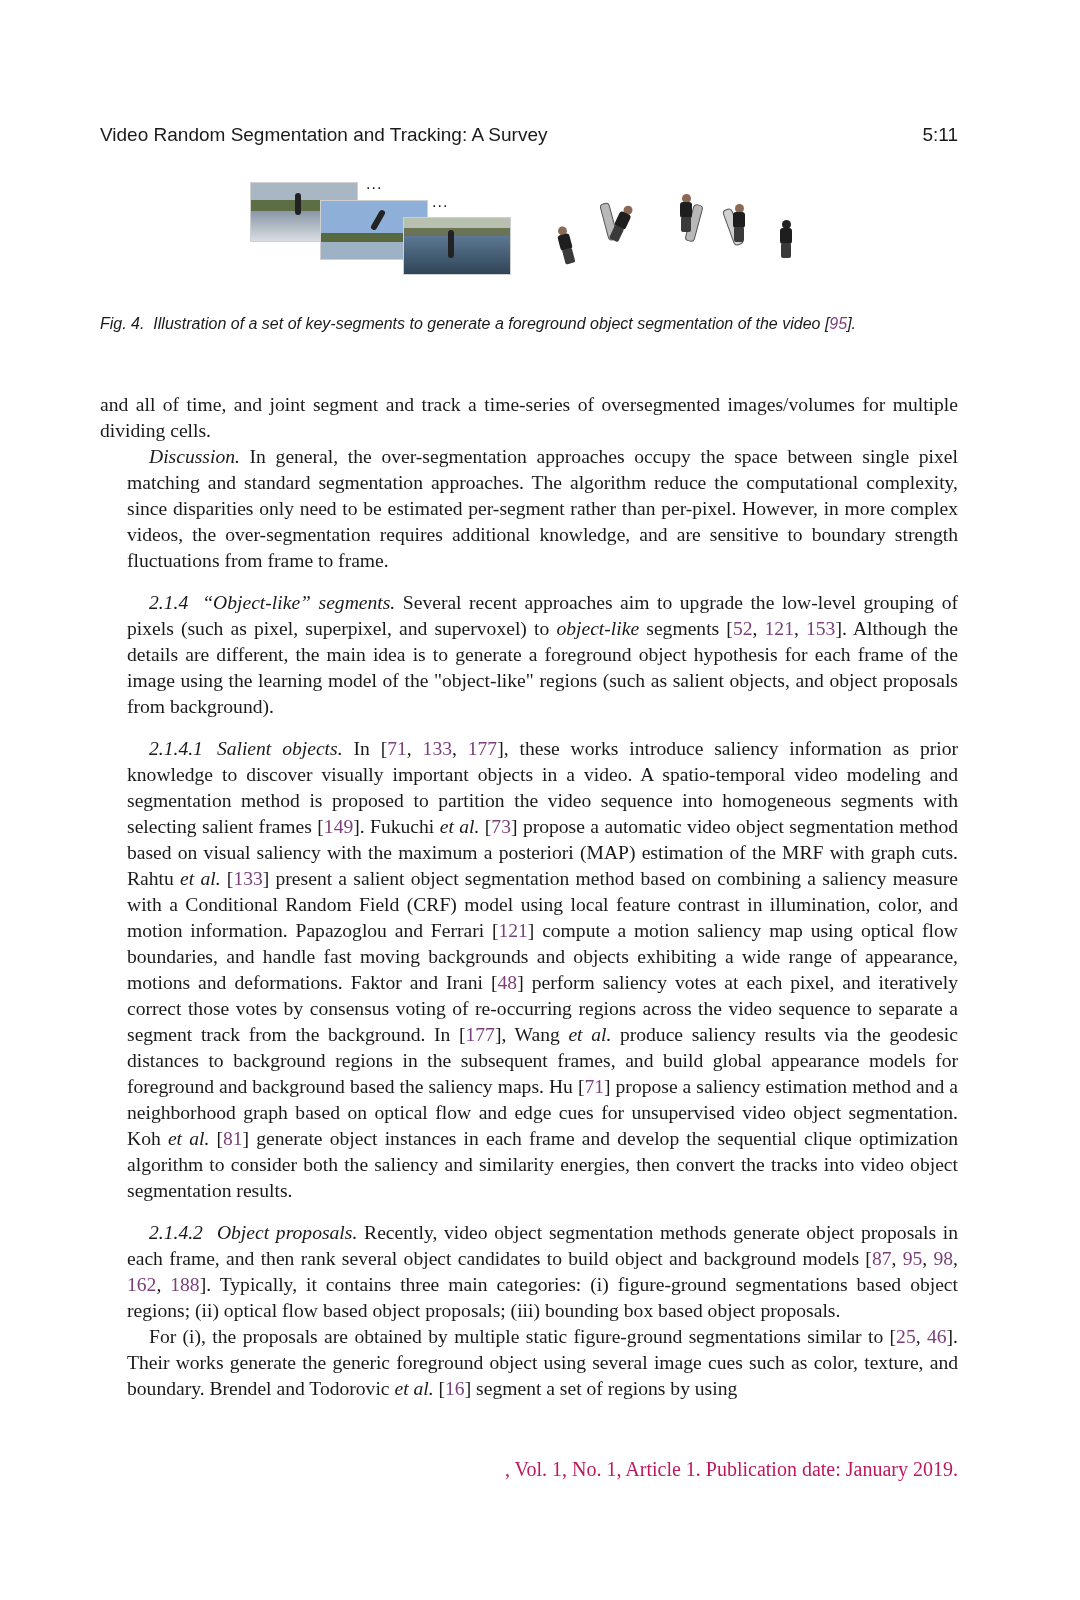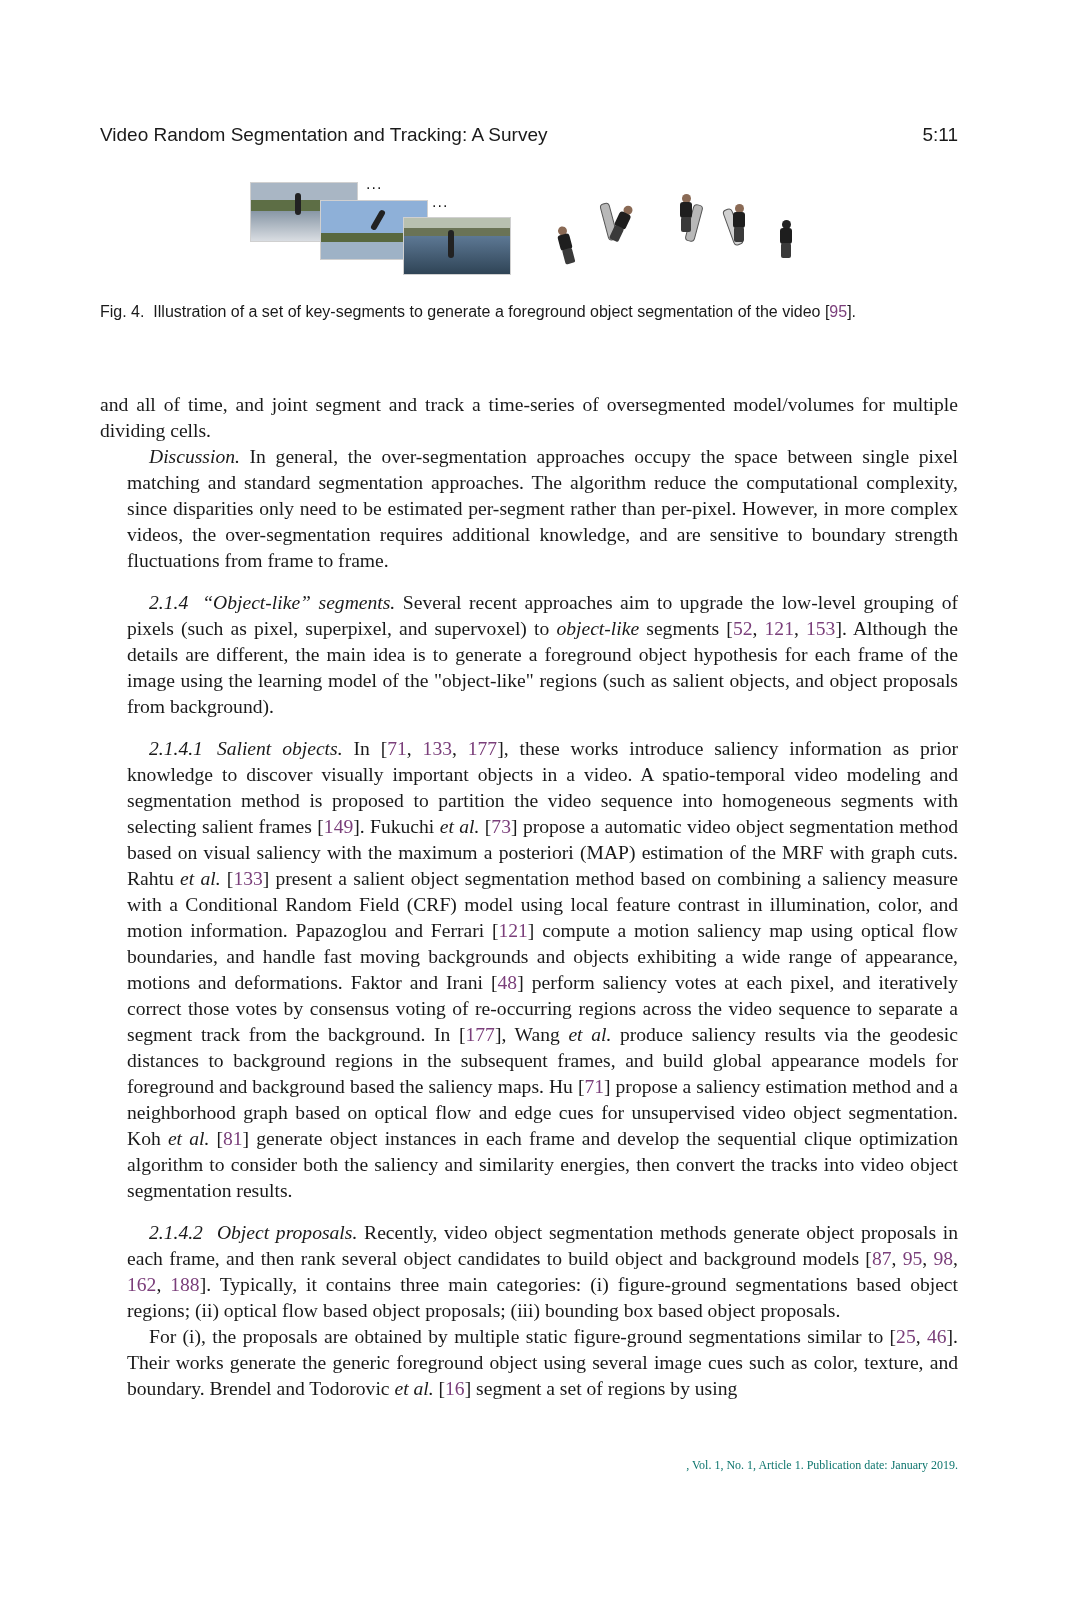--- a/index.html
+++ b/index.html
@@ -24,37 +24,37 @@
     .frame .rider { position: absolute; width: 6px; height: 22px; background: #222; border-radius: 3px; }
     .dots { position: absolute; font-size: 14px; letter-spacing: 1px; color: #111; font-family: "DejaVu Sans", sans-serif; }
     .seg {
       position: absolute; width: 22px; height: 40px;
     }
     .seg .head { position:absolute; left:7px; top:0; width:9px; height:9px; border-radius:50%; background:#8a6a55; }
     .seg .torso { position:absolute; left:5px; top:8px; width:12px; height:16px; background:#1e1e1e; border-radius:3px; }
     .seg .legs { position:absolute; left:6px; top:23px; width:10px; height:15px; background:#3a3a3a; border-radius:2px; }
     .seg .board { position:absolute; width:8px; height:36px; background:#b8b8b8; border:1px solid #555; border-radius:4px; }
     .caption {
-      position: absolute; left: 100px; top: 300px; width: 870px;
+      position: absolute; left: 100px; top: 312px; width: 870px;
       font-family: "Liberation Sans", "DejaVu Sans", sans-serif;
-      font-size: 16px; line-height: 24px; color: #1a1a1a;
+      font-size: 16px; line-height: 24px; color: #1a1a1a; font-style: italic;
     }
     .body-text {
       position: absolute; left: 100px; top: 392px; width: 858px;
       font-size: 19.6px; line-height: 26px; text-align: justify;
     }
     .body-text p { margin: 0; }
     .body-text p.indent { text-indent: 22px; margin-left: 27px; }
     .body-text p.gap { margin-top: 16px; }
     .cite { color: #7a3e7a; }
     .it { font-style: italic; }
     .secnum { font-style: italic; margin-right: 14px; }
     .footer {
       position: absolute; right: 122px; top: 1458px;
-      font-size: 12px; color: #0f766e;
+      font-size: 20px; color: #be185d;
     }
   </style>
 </head>
 <body>
 
 <div class="header">
   <span>Video Random Segmentation and Tracking: A Survey</span>
   <span>5:11</span>
 </div>
 
@@ -112,21 +112,21 @@
 </div>
 
 <div class="caption">
   <div>
     <span>Fig. 4.</span>&nbsp;
     <span>Illustration of a set of key-segments to generate a foreground object segmentation of the video [</span><span class="cite" style="color: rgb(122, 62, 122);">95</span><span>].</span>
   </div>
 </div>
 
 <div class="body-text">
-  <p>and all of time, and joint segment and track a time-series of oversegmented model/volumes for multiple dividing cells.</p>
+  <p>and all of time, and joint segment and track a time-series of oversegmented images/volumes for multiple dividing cells.</p>
 
   <p class="indent"><span class="it">Discussion.</span><span> In general, the over-segmentation approaches occupy the space between single pixel matching and standard segmentation approaches. The algorithm reduce the computational complexity, since disparities only need to be estimated per-segment rather than per-pixel. However, in more complex videos, the over-segmentation requires additional knowledge, and are sensitive to boundary strength fluctuations from frame to frame.</span></p>
 
   <p class="indent gap"><span class="secnum">2.1.4</span><span class="it">“Object-like” segments.</span><span> Several recent approaches aim to upgrade the low-level grouping of pixels (such as pixel, superpixel, and supervoxel) to </span><span class="it">object-like</span><span> segments [</span><span class="cite" style="color: rgb(122, 62, 122);">52</span>, <span class="cite" style="color: rgb(122, 62, 122);">121</span>, <span class="cite" style="color: rgb(122, 62, 122);">153</span><span>]. Although the details are different, the main idea is to generate a foreground object hypothesis for each frame of the image using the learning model of the "object-like" regions (such as salient objects, and object proposals from background).</span></p>
 
   <p class="indent gap"><span class="secnum">2.1.4.1</span><span class="it">Salient objects.</span><span> In [</span><span class="cite" style="color: rgb(122, 62, 122);">71</span>, <span class="cite" style="color: rgb(122, 62, 122);">133</span>, <span class="cite" style="color: rgb(122, 62, 122);">177</span><span>], these works introduce saliency information as prior knowledge to discover visually important objects in a video. A spatio-temporal video modeling and segmentation method is proposed to partition the video sequence into homogeneous segments with selecting salient frames [</span><span class="cite" style="color: rgb(122, 62, 122);">149</span><span>]. Fukuchi </span><span class="it">et al.</span><span> [</span><span class="cite" style="color: rgb(122, 62, 122);">73</span><span>] propose a automatic video object segmentation method based on visual saliency with the maximum a posteriori (MAP) estimation of the MRF with graph cuts. Rahtu </span><span class="it">et al.</span><span> [</span><span class="cite" style="color: rgb(122, 62, 122);">133</span><span>] present a salient object segmentation method based on combining a saliency measure with a Conditional Random Field (CRF) model using local feature contrast in illumination, color, and motion information. Papazoglou and Ferrari [</span><span class="cite" style="color: rgb(122, 62, 122);">121</span><span>] compute a motion saliency map using optical flow boundaries, and handle fast moving backgrounds and objects exhibiting a wide range of appearance, motions and deformations. Faktor and Irani [</span><span class="cite" style="color: rgb(122, 62, 122);">48</span><span>] perform saliency votes at each pixel, and iteratively correct those votes by consensus voting of re-occurring regions across the video sequence to separate a segment track from the background. In [</span><span class="cite" style="color: rgb(122, 62, 122);">177</span><span>], Wang </span><span class="it">et al.</span><span> produce saliency results via the geodesic distances to background regions in the subsequent frames, and build global appearance models for foreground and background based the saliency maps. Hu [</span><span class="cite" style="color: rgb(122, 62, 122);">71</span><span>] propose a saliency estimation method and a neighborhood graph based on optical flow and edge cues for unsupervised video object segmentation. Koh </span><span class="it">et al.</span><span> [</span><span class="cite" style="color: rgb(122, 62, 122);">81</span><span>] generate object instances in each frame and develop the sequential clique optimization algorithm to consider both the saliency and similarity energies, then convert the tracks into video object segmentation results.</span></p>
 
   <p class="indent gap"><span class="secnum">2.1.4.2</span><span class="it">Object proposals.</span><span> Recently, video object segmentation methods generate object proposals in each frame, and then rank several object candidates to build object and background models [</span><span class="cite" style="color: rgb(122, 62, 122);">87</span>, <span class="cite" style="color: rgb(122, 62, 122);">95</span>, <span class="cite" style="color: rgb(122, 62, 122);">98</span>, <span class="cite" style="color: rgb(122, 62, 122);">162</span>, <span class="cite" style="color: rgb(122, 62, 122);">188</span><span>]. Typically, it contains three main categories: (i) figure-ground segmentations based object regions; (ii) optical flow based object proposals; (iii) bounding box based object proposals.</span></p>
 
   <p class="indent"><span>For (i), the proposals are obtained by multiple static figure-ground segmentations similar to [</span><span class="cite" style="color: rgb(122, 62, 122);">25</span>, <span class="cite" style="color: rgb(122, 62, 122);">46</span><span>]. Their works generate the generic foreground object using several image cues such as color, texture, and boundary. Brendel and Todorovic </span><span class="it">et al.</span><span> [</span><span class="cite" style="color: rgb(122, 62, 122);">16</span><span>] segment a set of regions by using</span></p>

